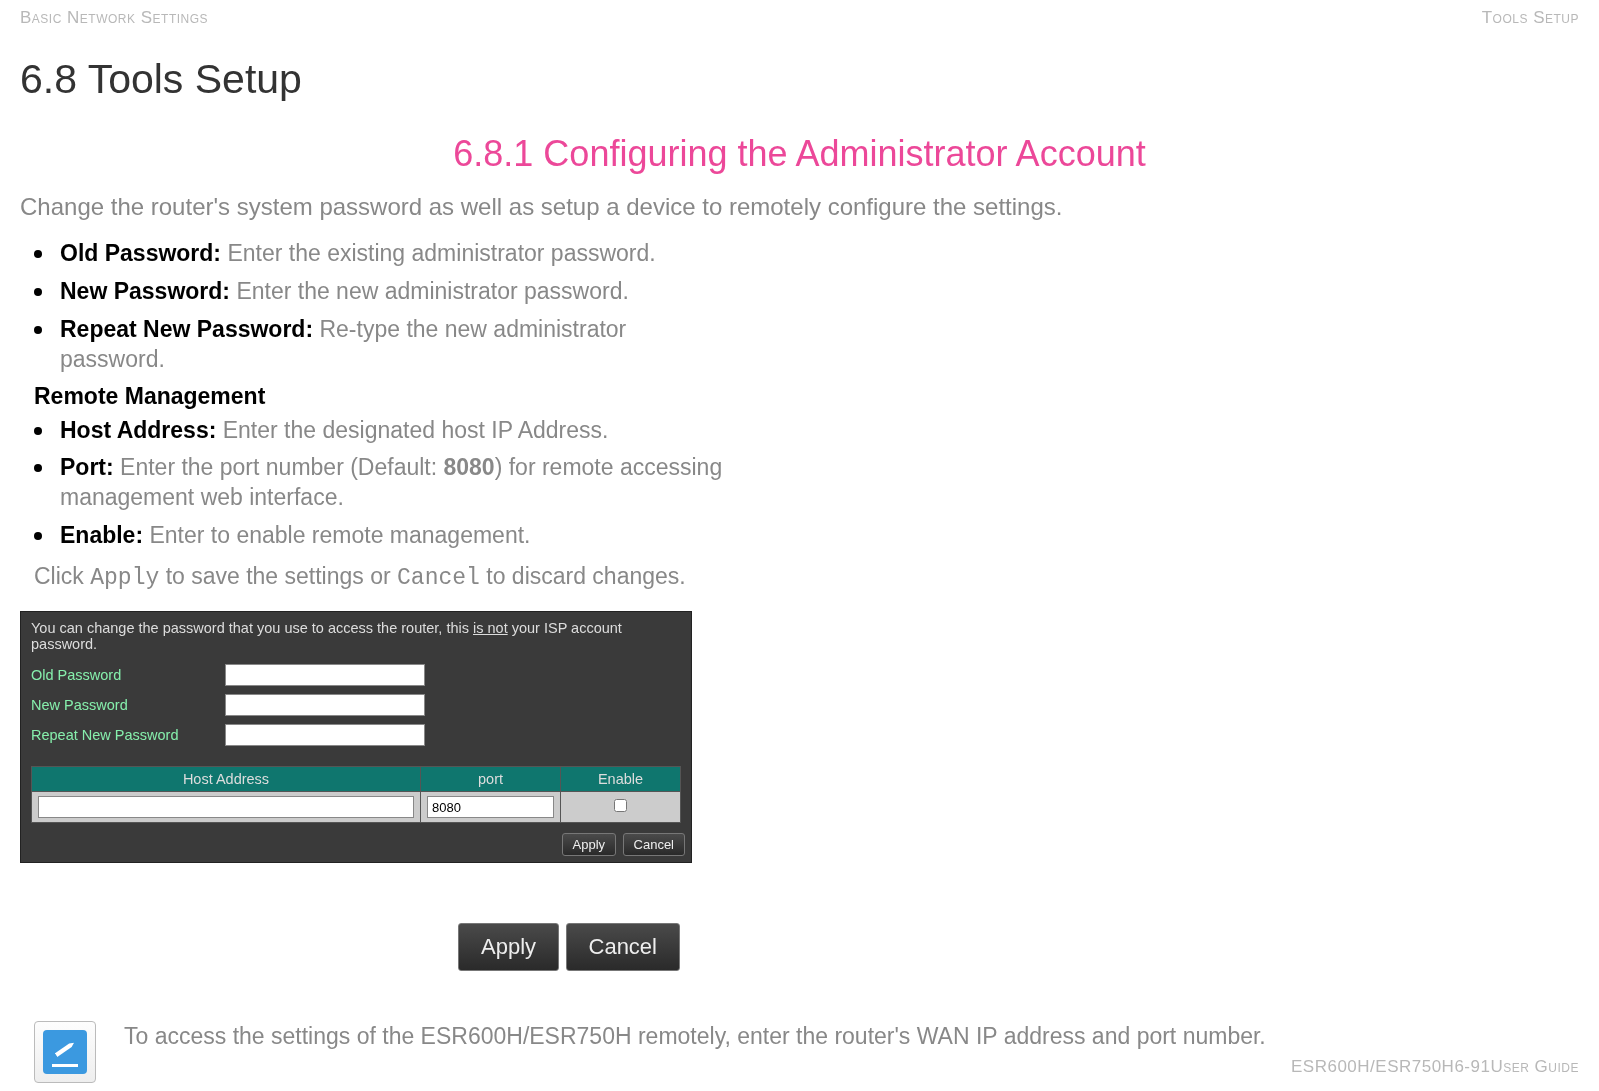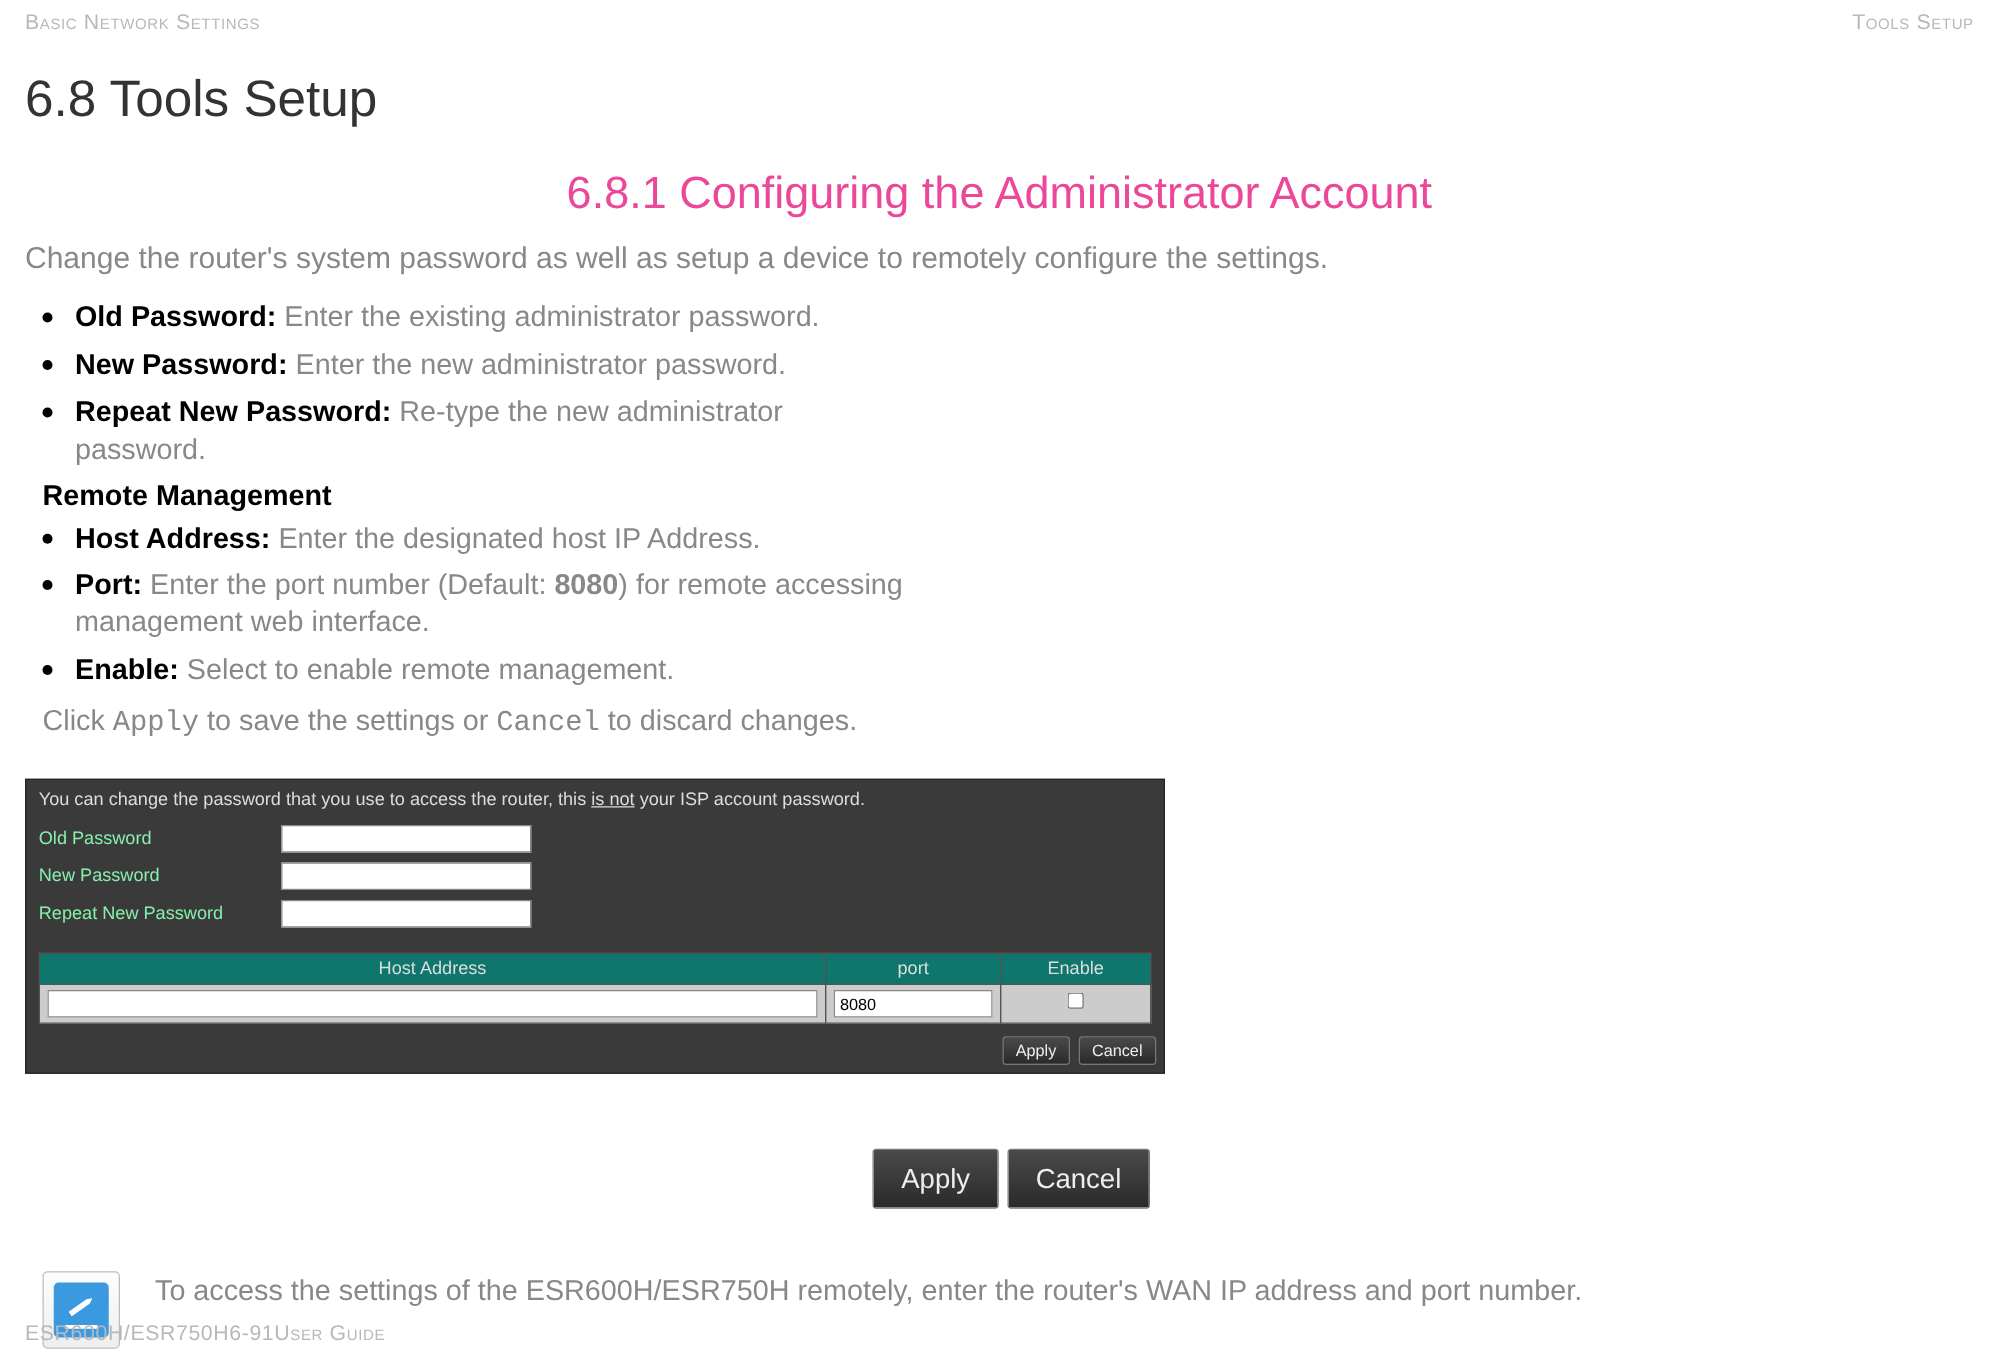--- a/index.html
+++ b/index.html
@@ -12,21 +12,21 @@
       padding: 0 20px;
       color: #000;
     }
     .top-header { display: flex; justify-content: space-between; padding-top: 8px; }
     .top-header span { font-size: 17px; font-variant: small-caps; color: #b8b8b8; letter-spacing: 0.5px; }
     h1 { font-family: Verdana, Geneva, sans-serif; font-weight: 400; font-size: 41px; color: #333; margin-top: 28px; }
     h2 { font-family: Verdana, Geneva, sans-serif; font-weight: 400; font-size: 36px; color: #ec4899; margin-top: 30px; text-align: center; }
     .intro { font-size: 24px; color: #888; margin-top: 18px; }
     .content-row { display: flex; margin-top: 18px; gap: 20px; flex-direction: column; }
     .left-col { width: 705px; padding-left: 14px; }
-    .right-col { width: 912px; margin-top: 12px; }
+    .right-col { width: 672px; }
     ul { list-style: none; }
     li { display: flex; align-items: flex-start; margin-bottom: 8px; line-height: 1.3; }
     li::before {
       content: "";
       display: inline-block;
       width: 8px; height: 8px;
       background: #000;
       border-radius: 50%;
       margin-top: 11px;
       margin-right: 18px;
@@ -95,21 +95,21 @@
     .panel-buttons button, .big-btn {
       background: linear-gradient(#4a4a4a,#2a2a2a);
       color: #eee; border: 1px solid #777; border-radius: 3px;
       font-size: 13px; padding: 3px 10px; cursor: pointer; margin-left: 2px;
       font-family: Arial, sans-serif;
     }
     .big-btn-row { text-align: right; margin-top: 60px; padding-right: 12px; }
     .big-btn { font-size: 22px; padding: 10px 22px; }
 
     .bottom-footer { position: absolute; bottom: 14px; left: 20px; right: 20px;
-      display: flex; justify-content: flex-start;
+      display: flex; justify-content: flex-end;
       font-size: 17px; font-variant: small-caps; color: #b8b8b8; letter-spacing: 0.5px; }
     .bottom-footer .center { color: #b8b8b8; }
   </style>
 </head>
 <body>
 
 <div class="top-header">
   <span>Basic Network Settings</span>
   <span>Tools Setup</span>
 </div>
@@ -144,21 +144,21 @@
           <span class="b-label">Host Address: </span><span class="b-desc">Enter the designated host IP Address.</span>
         </span>
       </li>
       <li>
         <span>
           <span class="b-label">Port: </span><span class="b-desc">Enter the port number (Default: </span><span class="b-desc" style="font-weight:bold;color:#888;">8080</span><span class="b-desc">) for remote accessing management web interface.</span>
         </span>
       </li>
       <li>
         <span>
-          <span class="b-label">Enable: </span><span class="b-desc">Select to enable remote management.</span>
+          <span class="b-label">Enable: </span><span class="b-desc">Enter to enable remote management.</span>
         </span>
       </li>
     </ul>
     <p class="click-note">
       <span>Click </span><span class="mono">Apply</span><span> to save the settings or </span><span class="mono">Cancel</span><span> to discard changes.</span>
     </p>
   </div>
 
   <div class="right-col">
     <div class="router-panel">

